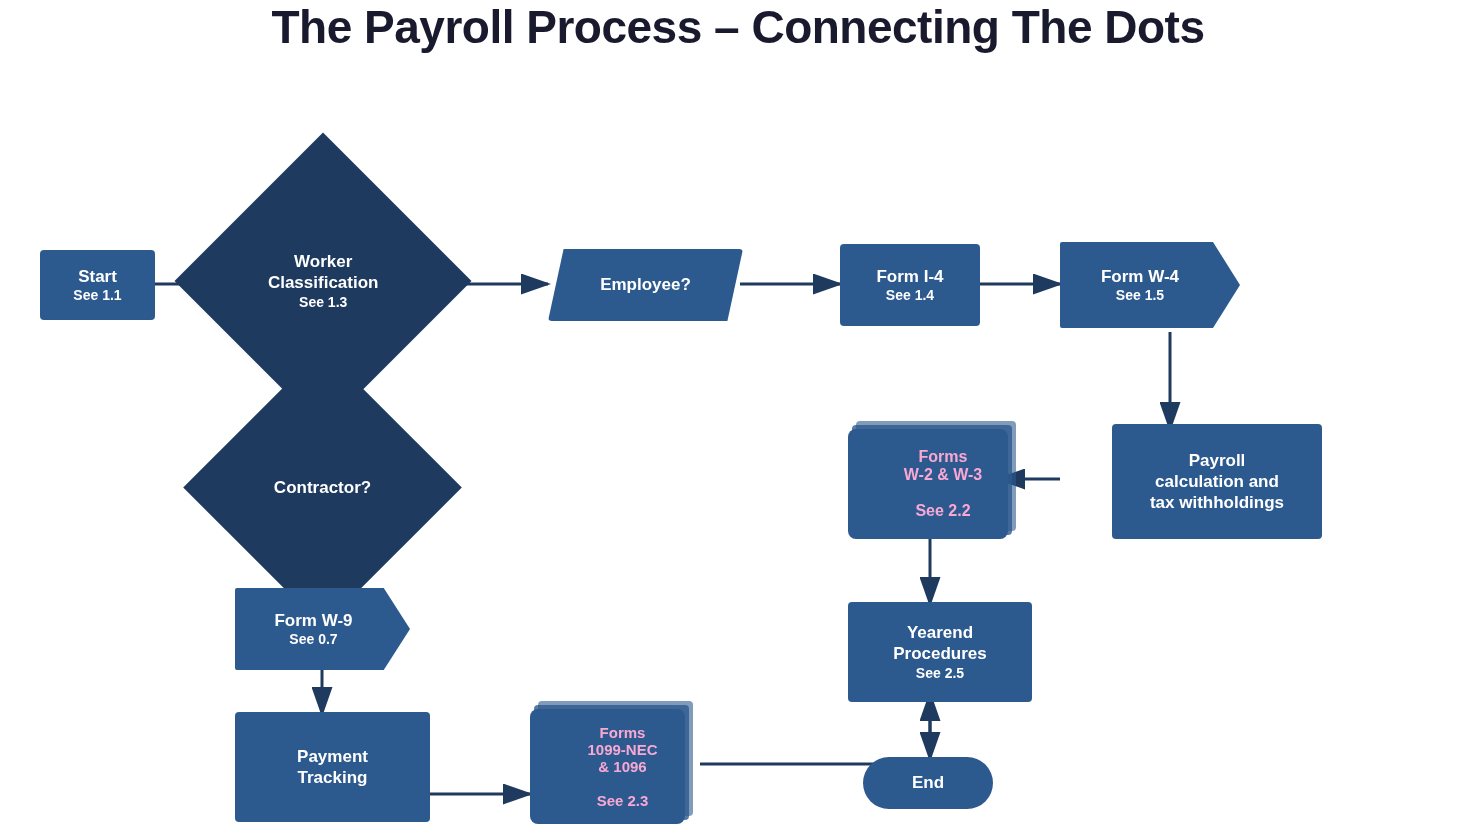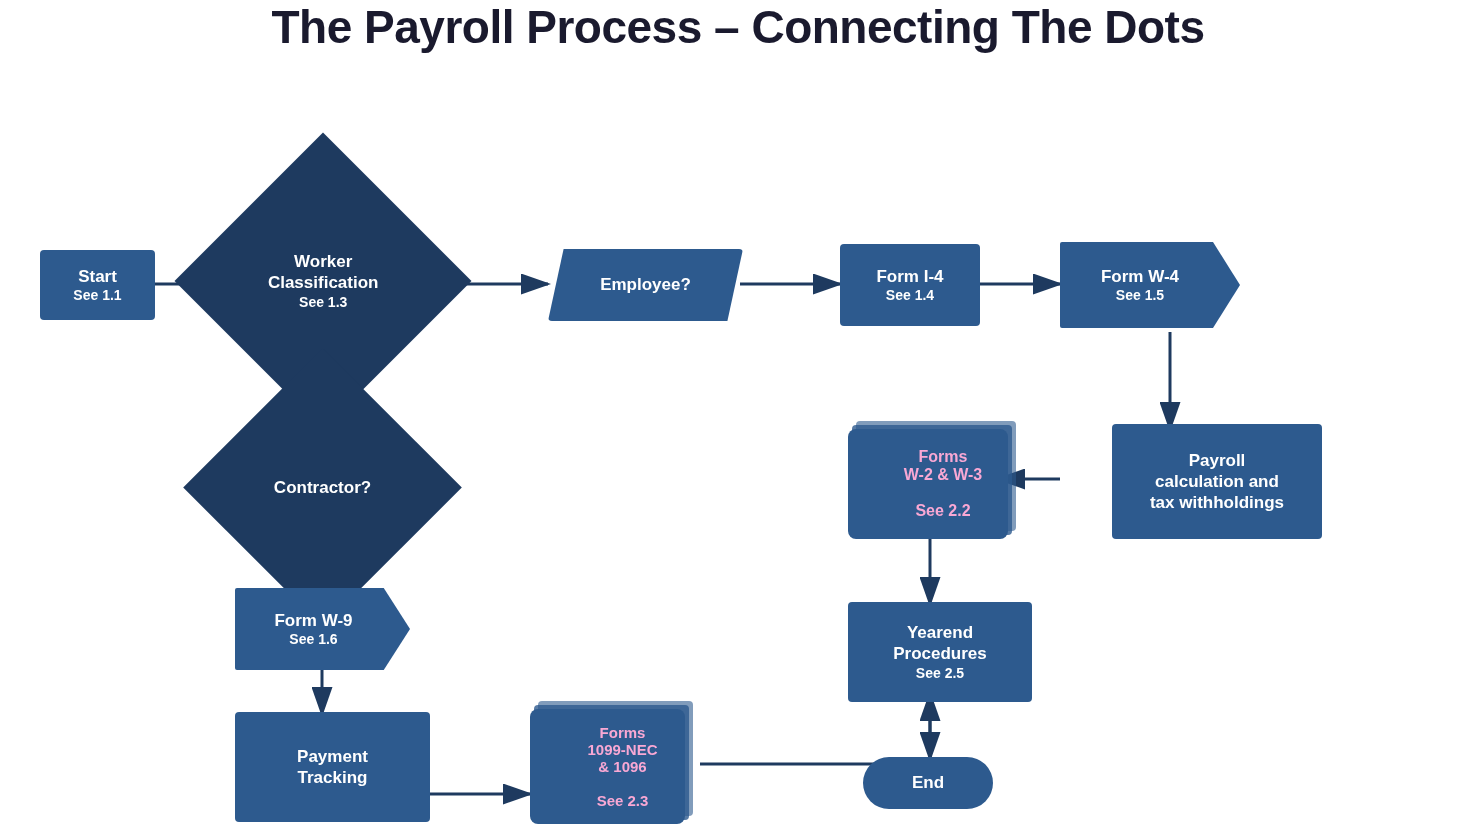--- a/index.html
+++ b/index.html
@@ -236,21 +236,21 @@
     </div>
   </div>
 
   <div class="node rounded-node" style="left:863px; top:693px; width:130px; height:52px; font-size:18px;">
     <div class="node-label">End</div>
   </div>
 
   <div class="node flag-node" style="left:235px; top:524px; width:175px; height:82px;">
     <div class="node-label" style="padding-right:18px;">
       <div>Form W-9</div>
-      <div class="small">See 1.6</div>
+      <div class="small">See 0.7</div>
     </div>
   </div>
 
   <div class="node rect-node" style="left:235px; top:648px; width:195px; height:110px; font-size:20px;">
     <div class="node-label" style="white-space:pre-line;">Payment
 Tracking</div>
   </div>
 
   <div class="stacked-node" style="left:530px; top:645px; width:155px; height:115px;">
     <div class="stack-back2" style="width:155px; height:115px; top:-8px; left:8px; border-radius:4px;"></div>

